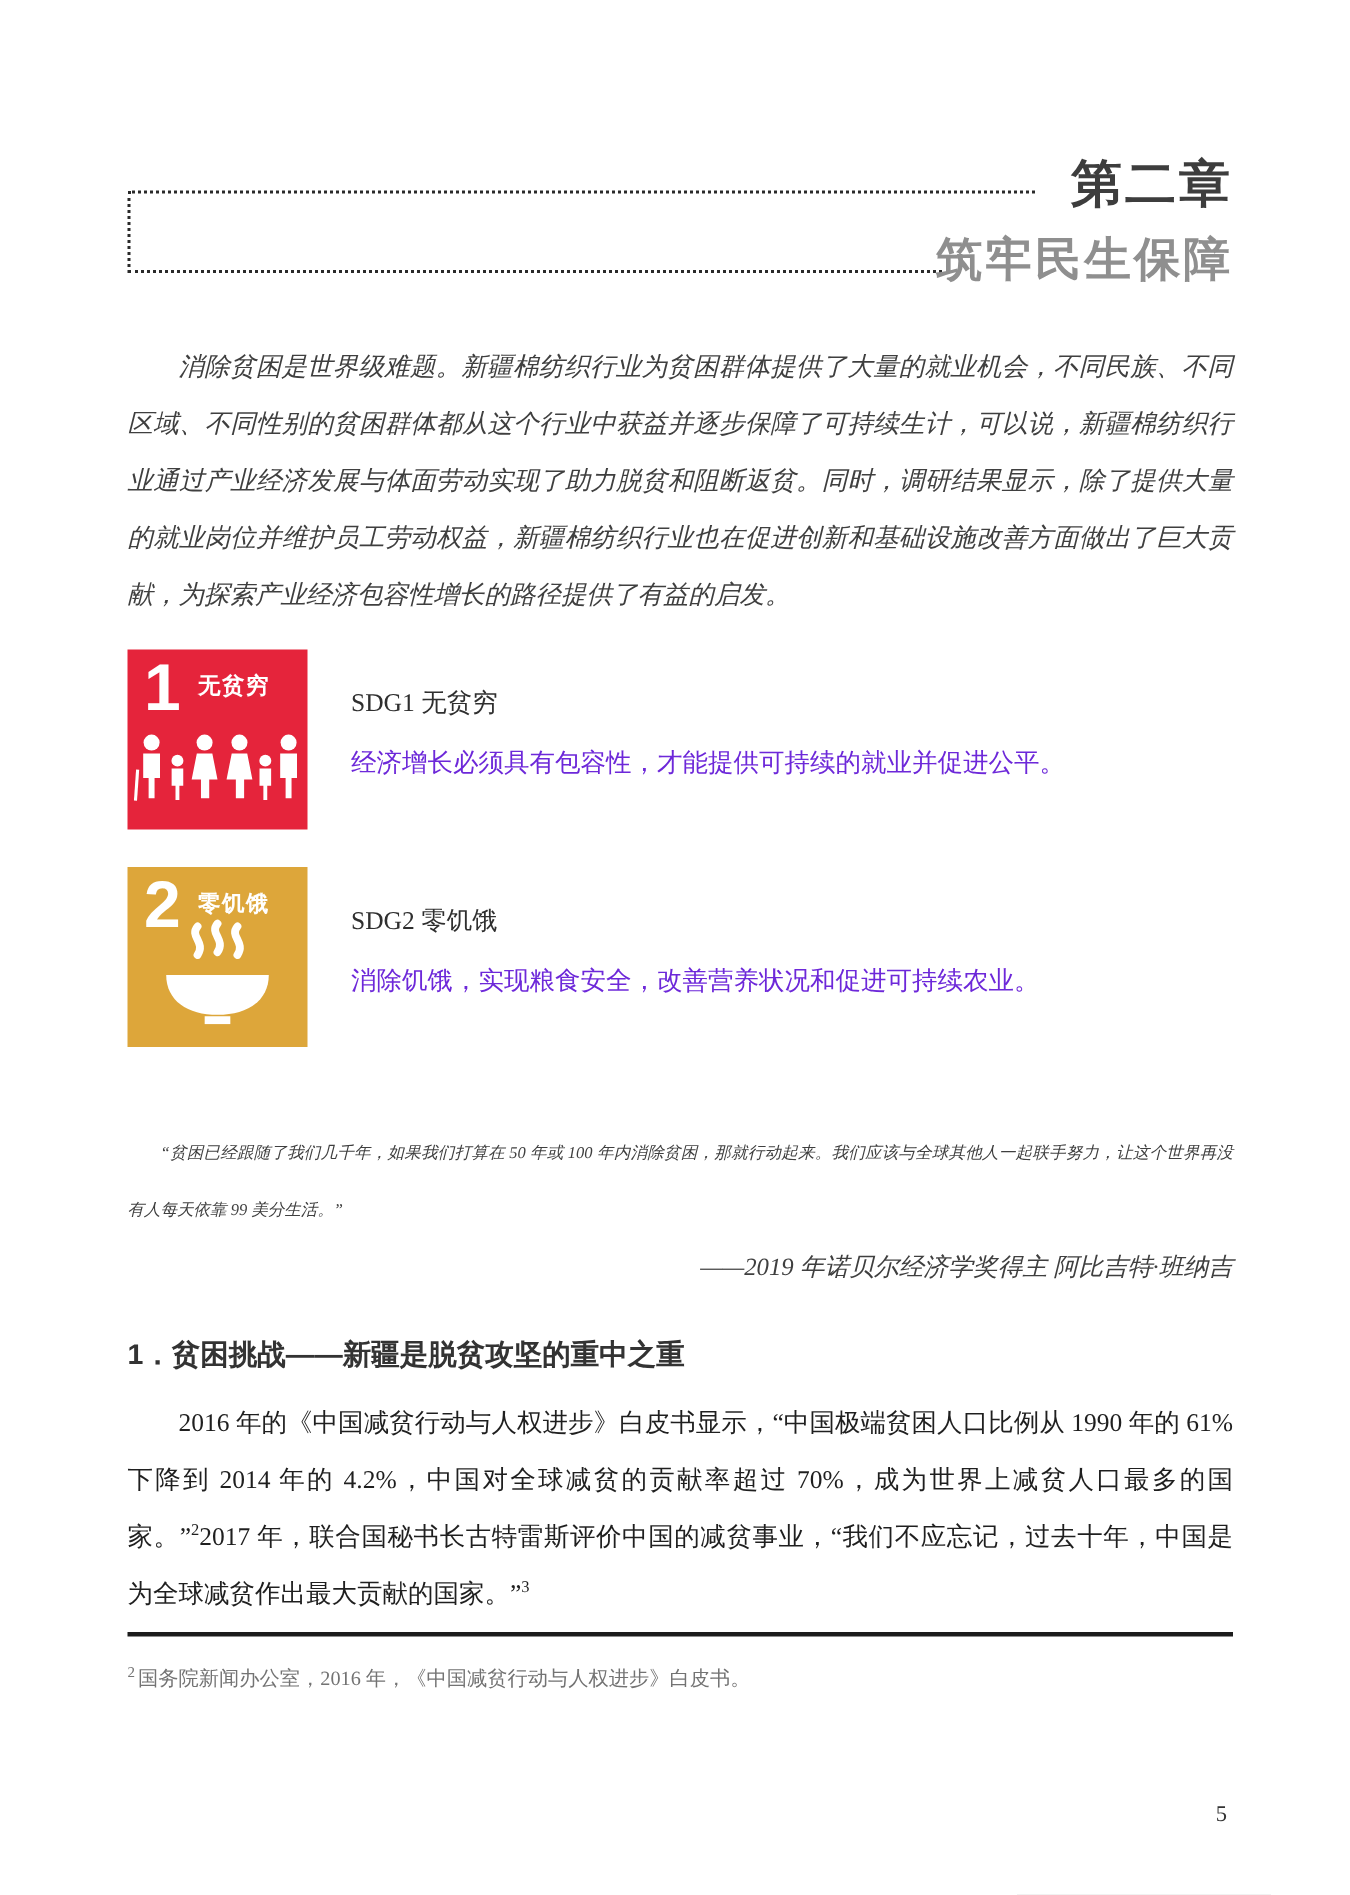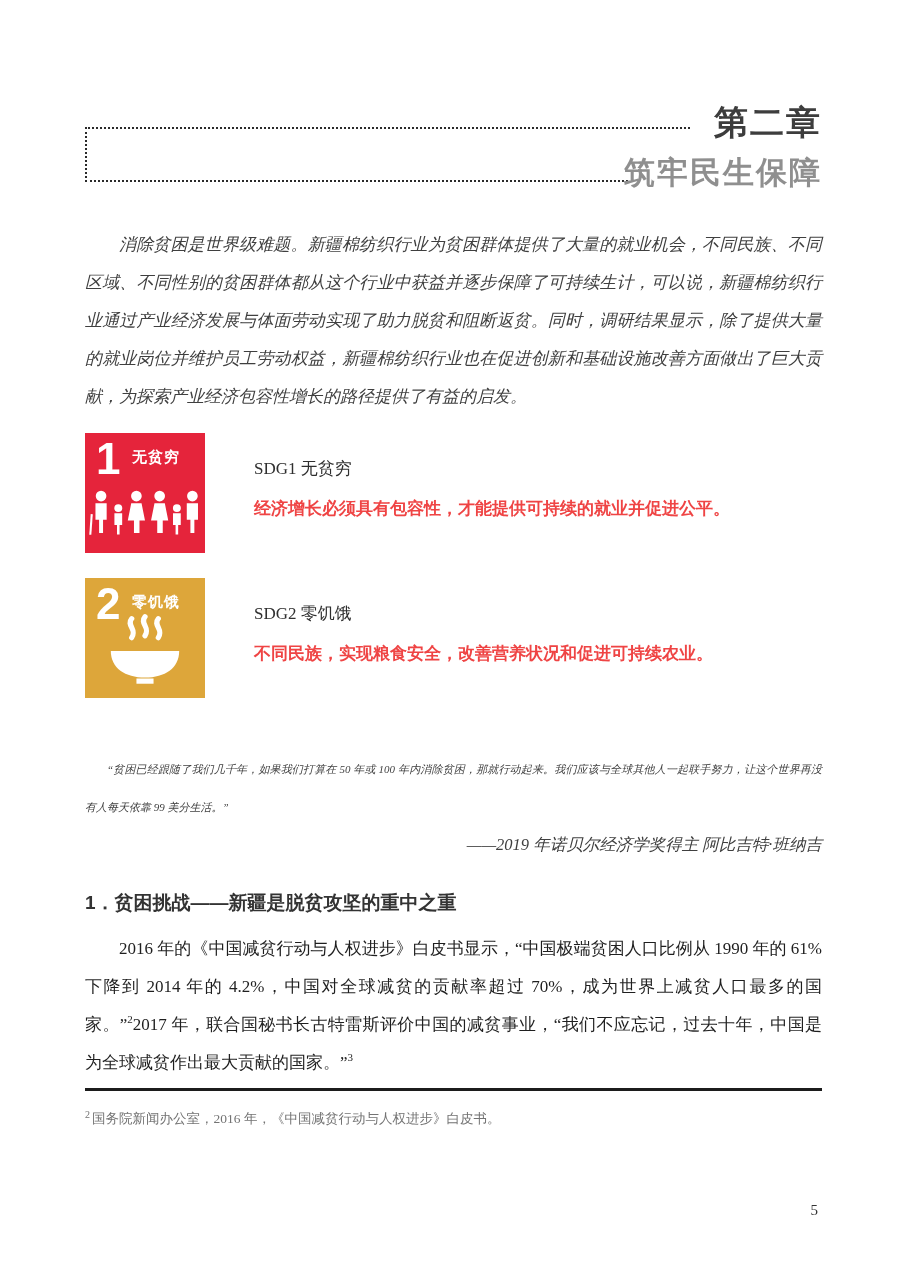--- a/index.html
+++ b/index.html
@@ -48,23 +48,23 @@
   .sdg-row { display: flex; margin-top: 17px; }
   .sdg-row + .sdg-row { margin-top: 25px; }
   .sdg-tile {
     width: 120px; height: 120px; flex: 0 0 120px;
     position: relative; color: #ffffff;
     font-family: "Liberation Sans", "DejaVu Sans", sans-serif;
   }
   .sdg-num { position: absolute; left: 11px; top: 2px; font-size: 44px; font-weight: bold; line-height: 1.1; }
   .sdg-label { position: absolute; left: 47px; top: 15px; font-size: 15px; font-weight: bold; letter-spacing: 1px; }
   .sdg-art { position: absolute; left: 0; right: 0; bottom: 6px; text-align: center; }
-  .sdg-text { margin-left: 49px; padding-top: 24px; }
+  .sdg-text { margin-left: 29px; padding-top: 24px; }
   .sdg-title { font-size: 17px; color: #2f2f2f; }
-  .sdg-desc { font-size: 17px; color: #ef4444; margin-top: 17px; font-weight: bold; }
+  .sdg-desc { font-size: 17px; color: #6d28d9; margin-top: 17px; }
 
   
   .quote-block { margin-top: 52px; }
   .quote-text {
     font-size: 11px; line-height: 38px;
     text-align: justify; text-indent: 2em;
     font-style: italic; color: #3f3f3f;
   }
   .quote-attr {
     margin-top: 0px; font-size: 16.5px; line-height: 38px;
@@ -157,21 +157,21 @@
               <path d="M52 5 c-6 7 6 11 0 20"></path>
               <path d="M66 7 c-6 7 6 11 0 20"></path>
             </g>
             <path d="M16 41 H88 C88 59 73 69 52 69 C31 69 16 59 16 41 Z" fill="#ffffff"></path>
             <rect x="43" y="70" width="18" height="5.5" fill="#ffffff"></rect>
           </svg>
         </div>
       </div>
       <div class="sdg-text">
         <div class="sdg-title">SDG2  零饥饿</div>
-        <div class="sdg-desc">不同民族，实现粮食安全，改善营养状况和促进可持续农业。</div>
+        <div class="sdg-desc">消除饥饿，实现粮食安全，改善营养状况和促进可持续农业。</div>
       </div>
     </div>
 
     <div class="quote-block">
       <p class="quote-text">“贫困已经跟随了我们几千年，如果我们打算在 50 年或 100 年内消除贫困，那就行动起来。我们应该与全球其他人一起联手努力，让这个世界再没有人每天依靠 99 美分生活。”</p>
       <p class="quote-attr">——2019 年诺贝尔经济学奖得主 阿比吉特·班纳吉</p>
     </div>
 
     <h3 class="sub-heading">1．贫困挑战——新疆是脱贫攻坚的重中之重</h3>
 

